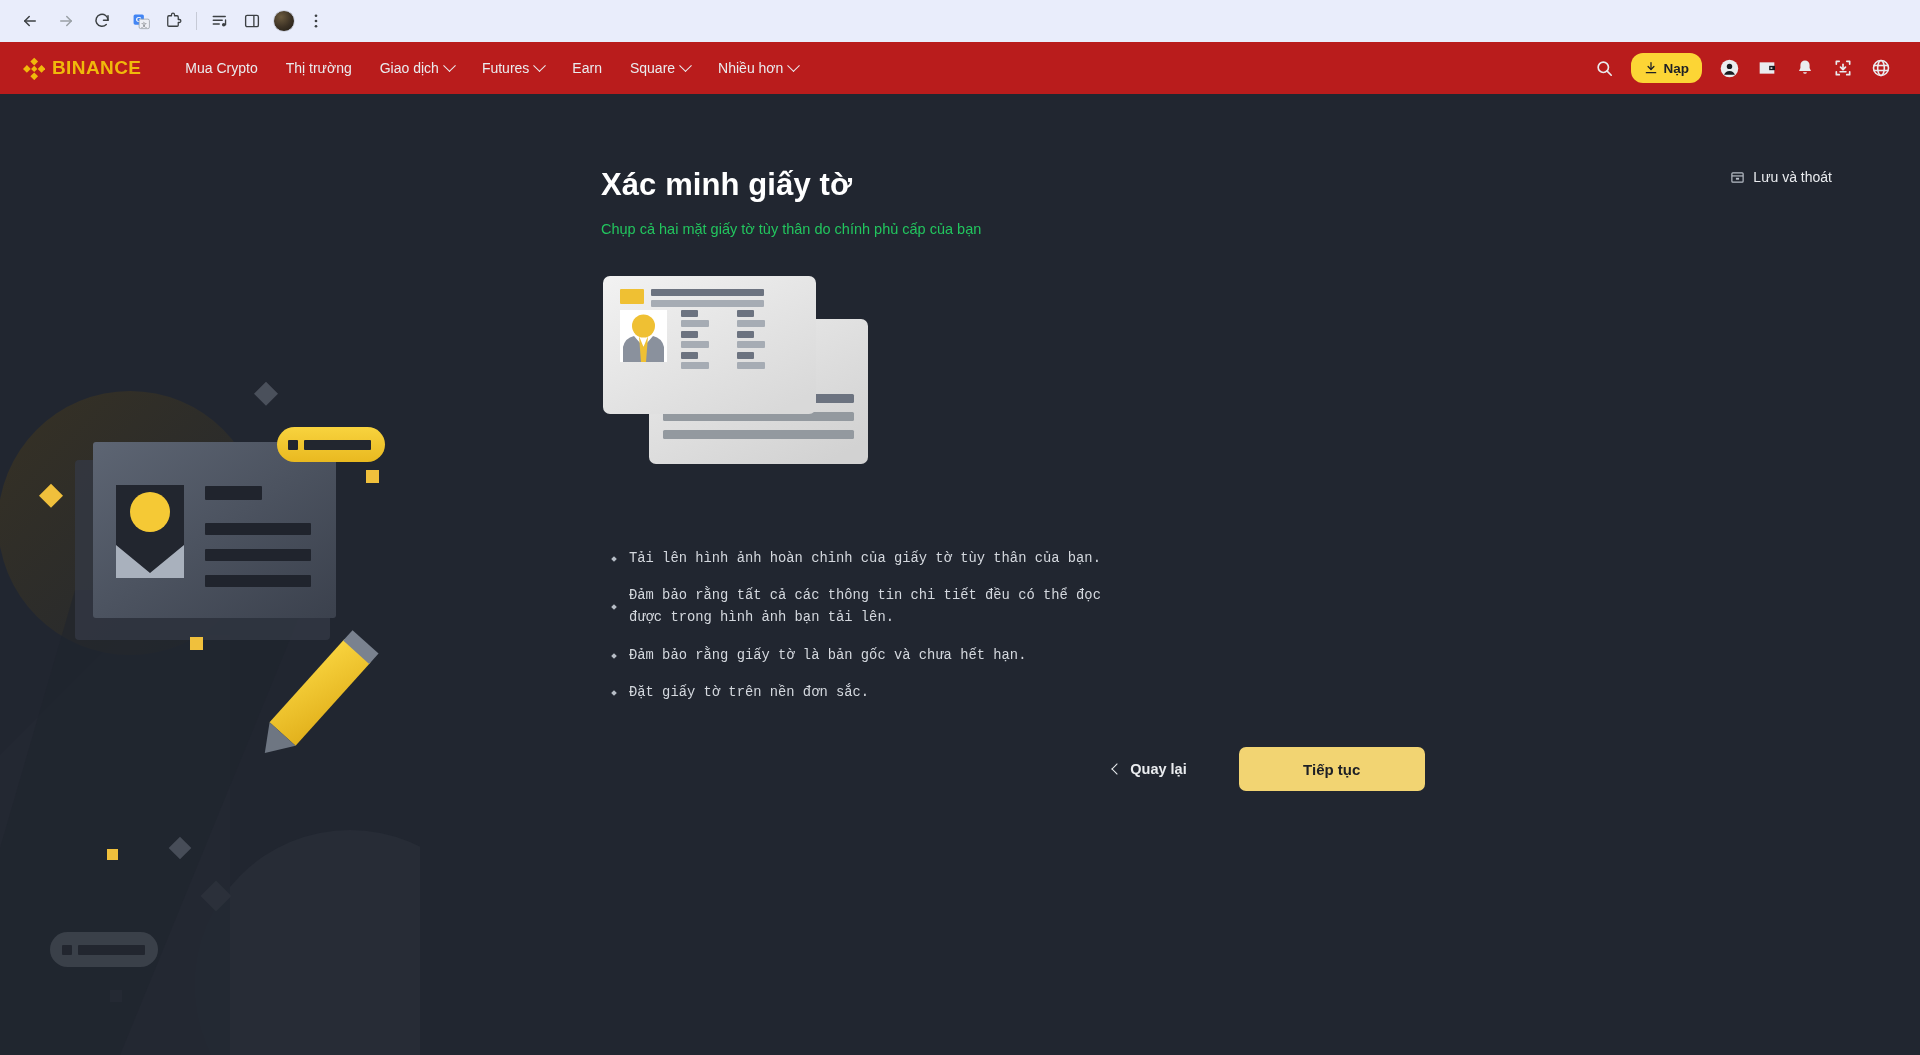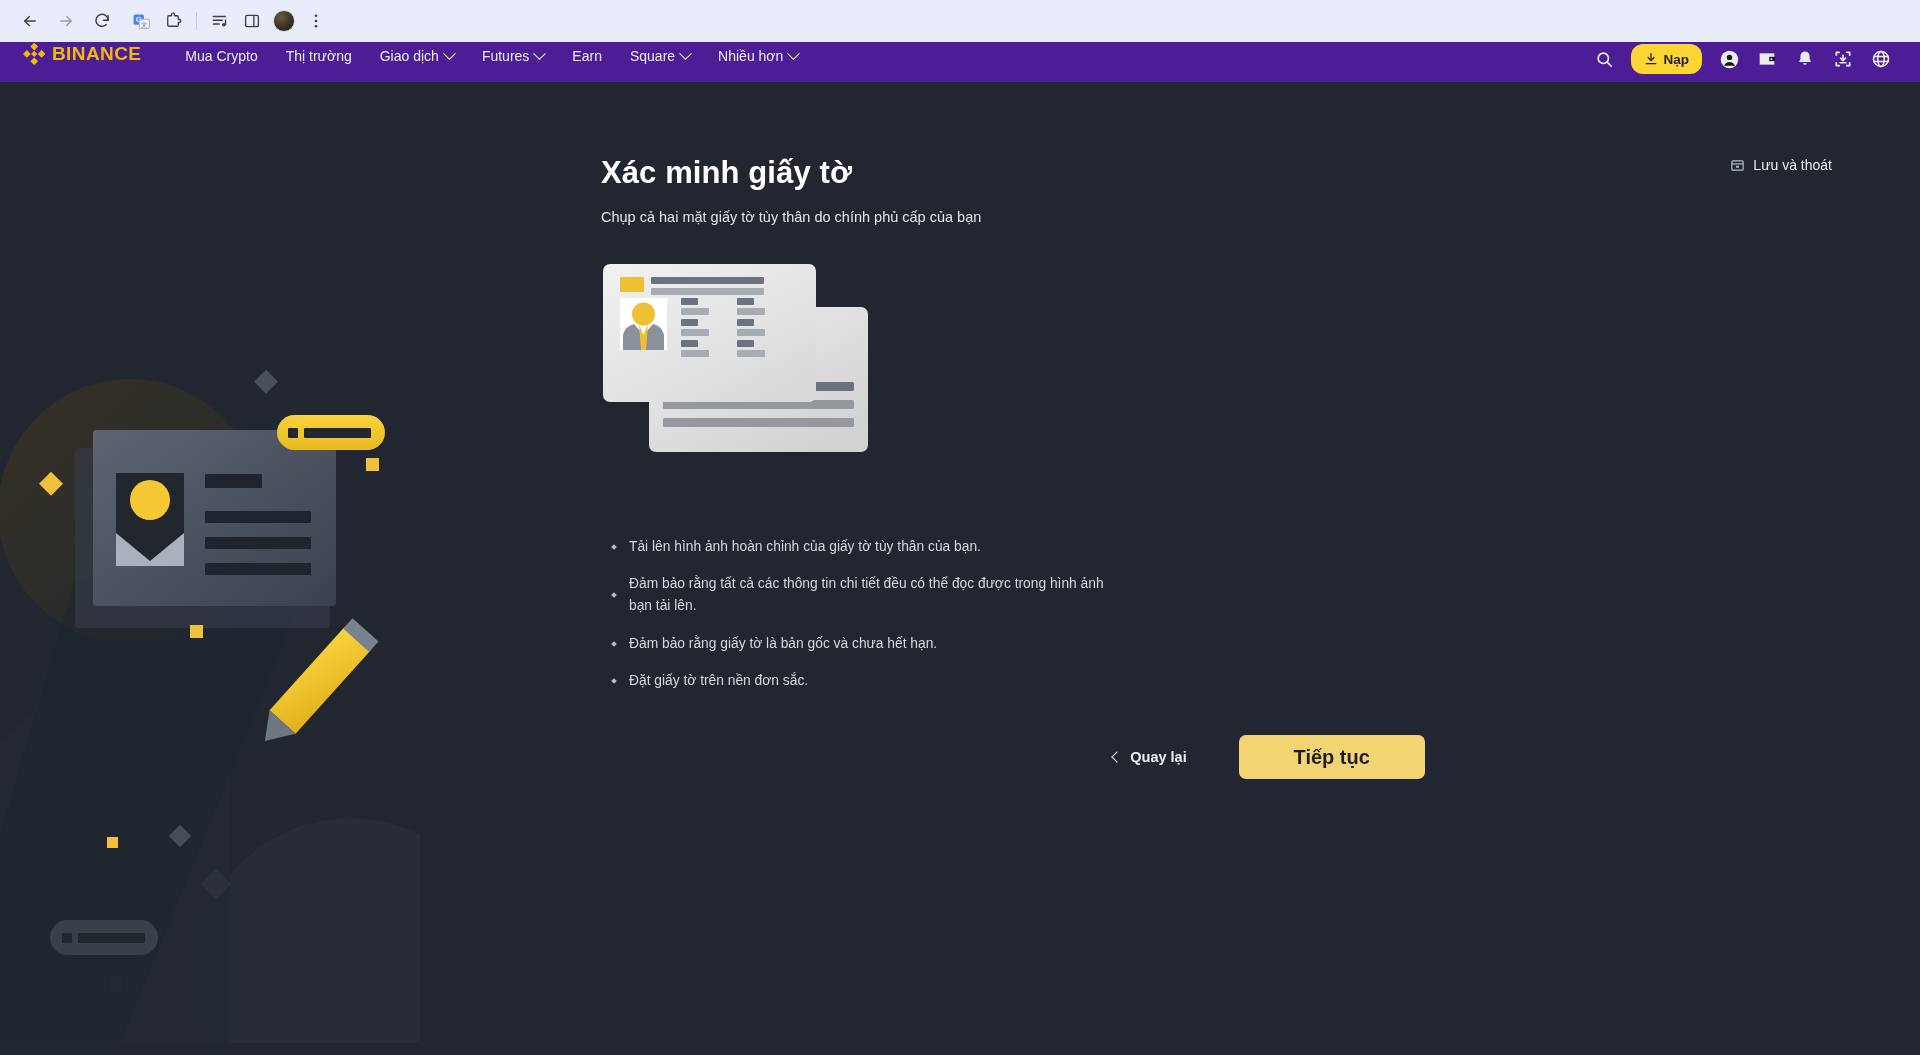--- a/index.html
+++ b/index.html
@@ -83,24 +83,24 @@
   }
   .avatar-img {
     width: 22px; height: 22px;
     border-radius: 50%;
     background: radial-gradient(circle at 35% 30%, #6B5A3E 0%, #3B3124 55%, #1E1A14 100%);
     border: 1px solid #cfd4e2;
   }
 
   
   .bn-nav {
-    height: 40px;
-    background: #4c1d95;
+    height: 52px;
+    background: #b91c1c;
     display: flex;
-    align-items: flex-start;
+    align-items: center;
     padding: 0 22px 0 22px;
     position: relative;
     z-index: 20;
   }
   .bn-logo {
     display: flex; align-items: center;
     gap: 7px;
     margin-right: 30px;
     cursor: pointer;
   }
@@ -200,21 +200,21 @@
     padding-left: 601px;
   }
   .page-title {
     color: #FFFFFF;
     font-size: 31px;
     font-weight: bold;
     line-height: 1.25;
     letter-spacing: 0.1px;
   }
   .page-sub {
-    color: #e5e5e5;
+    color: #22c55e;
     font-size: 14.5px;
     margin-top: 16px;
   }
 
   
   .id-illus {
     margin-top: 37px;
     margin-left: 0;
     width: 330px;
     height: 232px;
@@ -237,20 +237,21 @@
     background: #B7BDC6;
     transform: rotate(45deg);
     flex-shrink: 0;
     margin-right: 13px;
     margin-left: 2px;
   }
   .bullet-text {
     color: #D4D8DE;
     font-size: 13.8px;
     line-height: 1.62;
+    font-family: Liberation Mono, monospace;
   }
 
   .btn-row {
     margin-top: 43px;
     margin-left: 11px;
     display: flex;
     align-items: center;
     gap: 0;
     justify-content: center;
   }
@@ -269,21 +270,21 @@
   .chev-left {
     width: 8px; height: 8px;
     border-left: 1.8px solid #EAECEF;
     border-bottom: 1.8px solid #EAECEF;
     transform: rotate(45deg);
     display: inline-block;
   }
   .continue-btn {
     background: #F2D472;
     color: #1E2026;
-    font-size: 20px;
+    font-size: 15px;
     font-weight: bold;
     border: none;
     border-radius: 7px;
     width: 186px;
     height: 44px;
     cursor: pointer;
     font-family: "Liberation Sans", sans-serif;
   }
 </style>
 </head>

